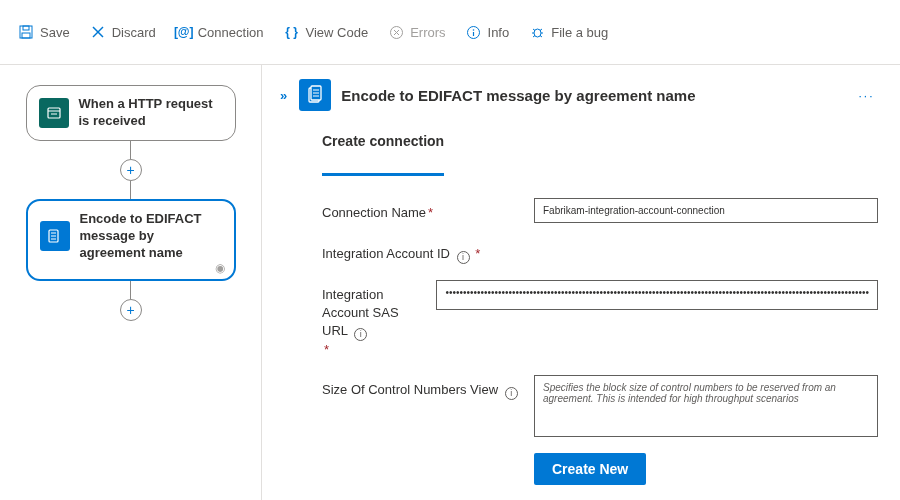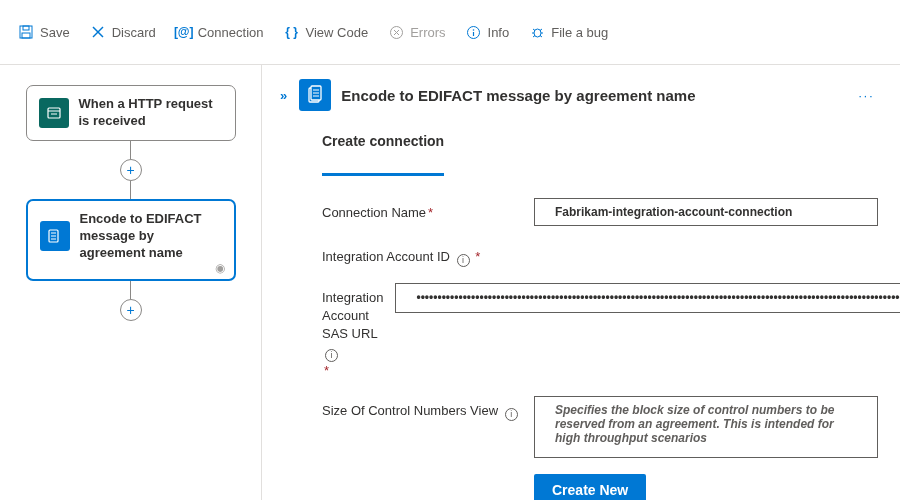--- a/index.html
+++ b/index.html
@@ -40,21 +40,21 @@
     padding: 20px 18px;
     background: #fff;
     border-right: 1px solid #e1dfdd;
     display: flex;
     flex-direction: column;
     align-items: center;
   }
   .node {
     width: 210px;
     border: 1px solid #8a8886;
-    border-radius: 7px;
+    border-radius: 14px;
     background: #fff;
     display: flex;
     align-items: center;
     gap: 10px;
     padding: 10px 12px;
     position: relative;
   }
   .node.selected {
     border: 2px solid #0078d4;
   }
@@ -156,26 +156,25 @@
     border:1px solid #605e5c; border-radius:50%;
     align-items:center; justify-content:center;
     font-size:9px; color:#605e5c;
     margin-left:3px;
     vertical-align: -2px;
   }
   .form-field { flex: 1; }
   .txt {
     width: 100%;
     border: 1px solid #605e5c;
-    padding: 6px 20px;
+    padding: 6px 8px;
     font-family: inherit;
-    font-size: 12px;
+    font-size: 10px;
     outline: none;
     color: #323130;
-    font-weight: bold;
   }
   .txt.multiline {
     line-height: 1.4;
     resize: none;
     min-height: 60px;
     word-break: break-all;
     text-decoration: underline;
     text-decoration-color: #a4262c;
     text-decoration-style: wavy;
   }

